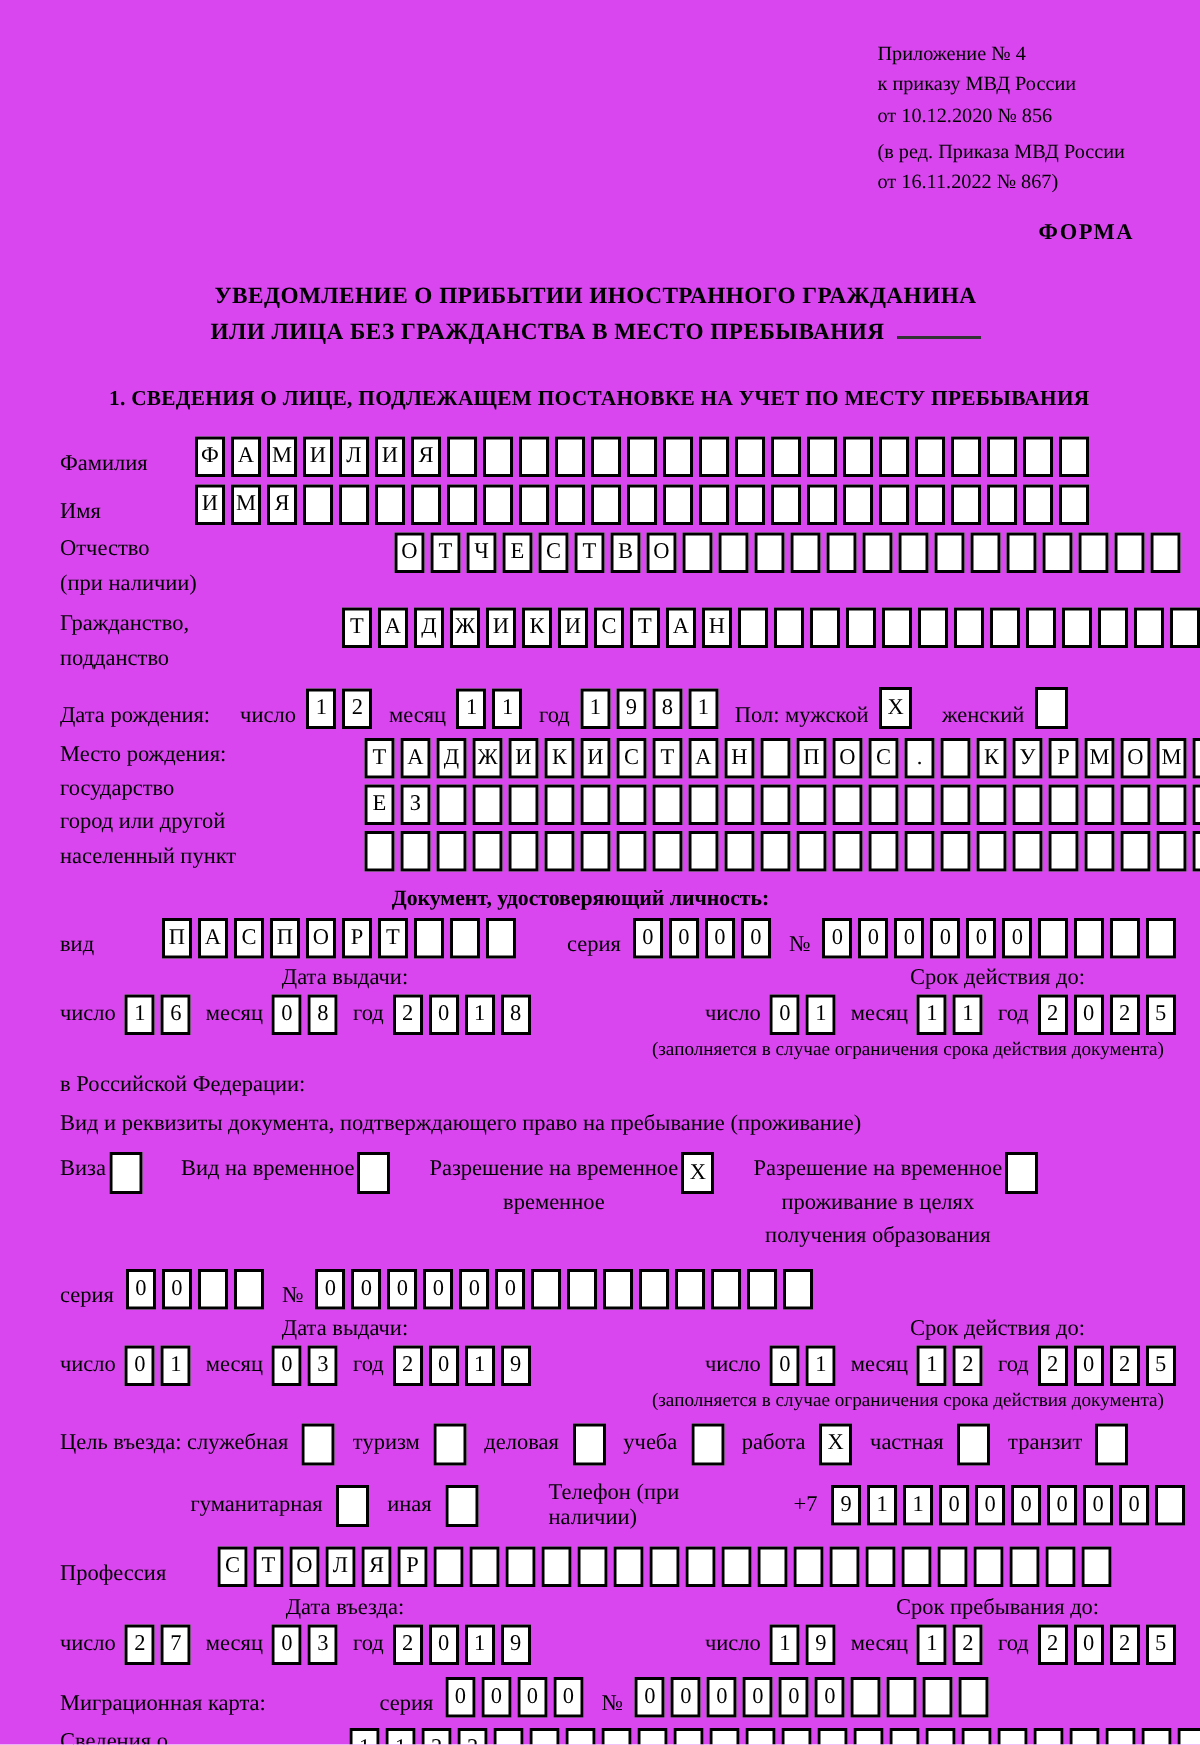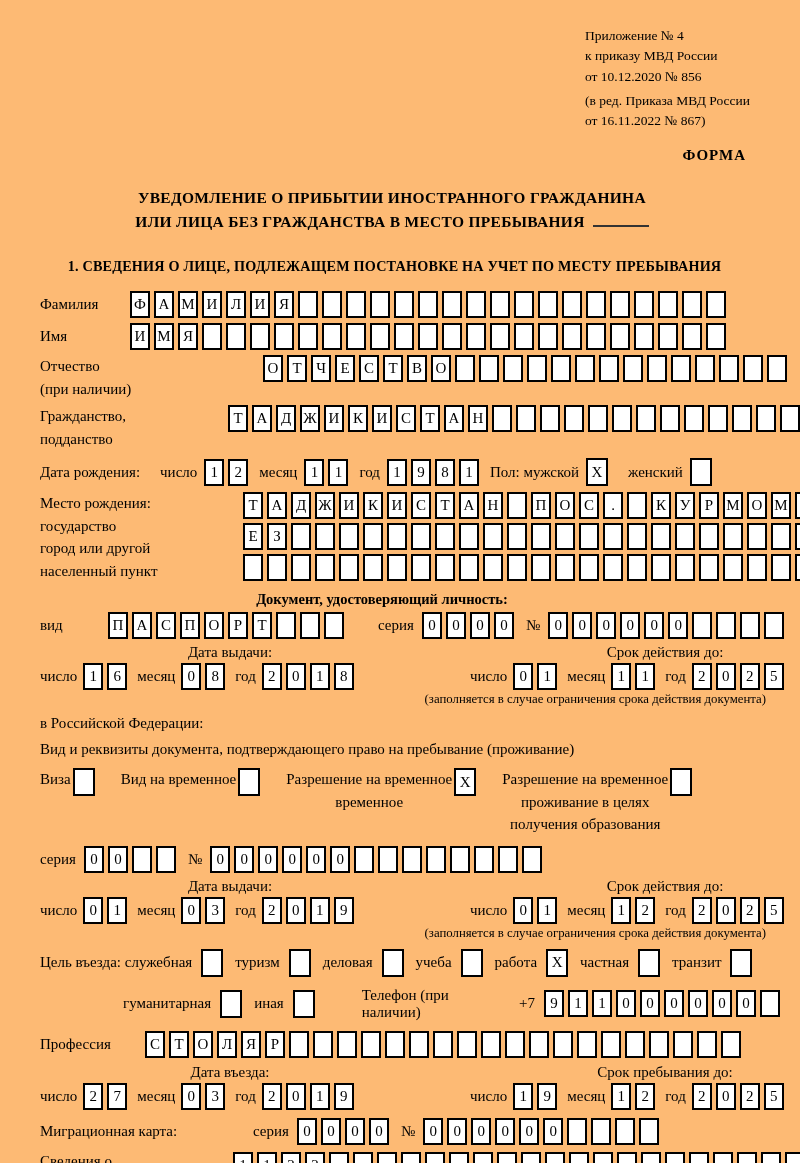--- a/index.html
+++ b/index.html
@@ -1,36 +1,36 @@
 <!DOCTYPE html>
 <html><head>
 <meta charset="utf-8">
 <style>
   html,body { margin:0; padding:0; background:#fff; }
   body { width:800px; font-family:"Liberation Serif", serif; color:#000; }
-  .page { width:800px; height:1163px; overflow:hidden; box-sizing:border-box; padding:26px 16px 0 40px; position:relative; background:#fdba74; }
+  .page { width:800px; height:1163px; overflow:hidden; box-sizing:border-box; padding:26px 6px 0 40px; position:relative; background:#d946ef; }
 
   
   .hdr { margin-left:545px; font-size:13.5px; line-height:1.5; }
   .hdr .ed { margin-top:4px; }
   .forma { margin-top:16px; margin-right:38px; text-align:right; font-weight:bold; font-size:15px; letter-spacing:1px; }
 
   
   .title { margin-top:22px; margin-right:40px; text-align:center; font-weight:bold; font-size:15.5px; line-height:1.55; letter-spacing:.3px; }
   .blank { display:inline-block; width:56px; border-bottom:2px solid #333; height:14px; margin-left:8px; }
 
   .sec-head { margin-top:24px; margin-right:35px; text-align:center; font-weight:bold; font-size:14.2px; letter-spacing:.2px; }
 
   
   .cells { display:inline-flex; flex:none; }
   .cell { box-sizing:content-box; width:16px; height:23px; border:2px solid #000; margin-right:4px;
           display:inline-flex; align-items:center; justify-content:center; font-size:15px; flex:none; background:#fff; }
   .chk .cell { width:18px; height:24px; margin-right:0; }
 
-  .frow { display:flex; align-items:center; margin-bottom:5px; }
+  .frow { display:flex; align-items:flex-end; margin-bottom:5px; }
   .frow.top { align-items:flex-start;gap:48px; }
   .lbl { font-size:15px; flex:none; }
   .lbl2 { font-size:15px; line-height:1.5; flex:none; }
 
   .w90 { width:90px; }  .w175 { width:175px; }  .w140 { width:140px; }
   .w155 { width:155px; } .w105 { width:105px; } .w145 { width:145px; }
 
   .stack > .cells { display:flex; margin-bottom:4px; }
 
   .doc-head { margin-top:6px; margin-bottom:4px; margin-right:60px; text-align:center; font-weight:bold; font-size:14.5px; }

